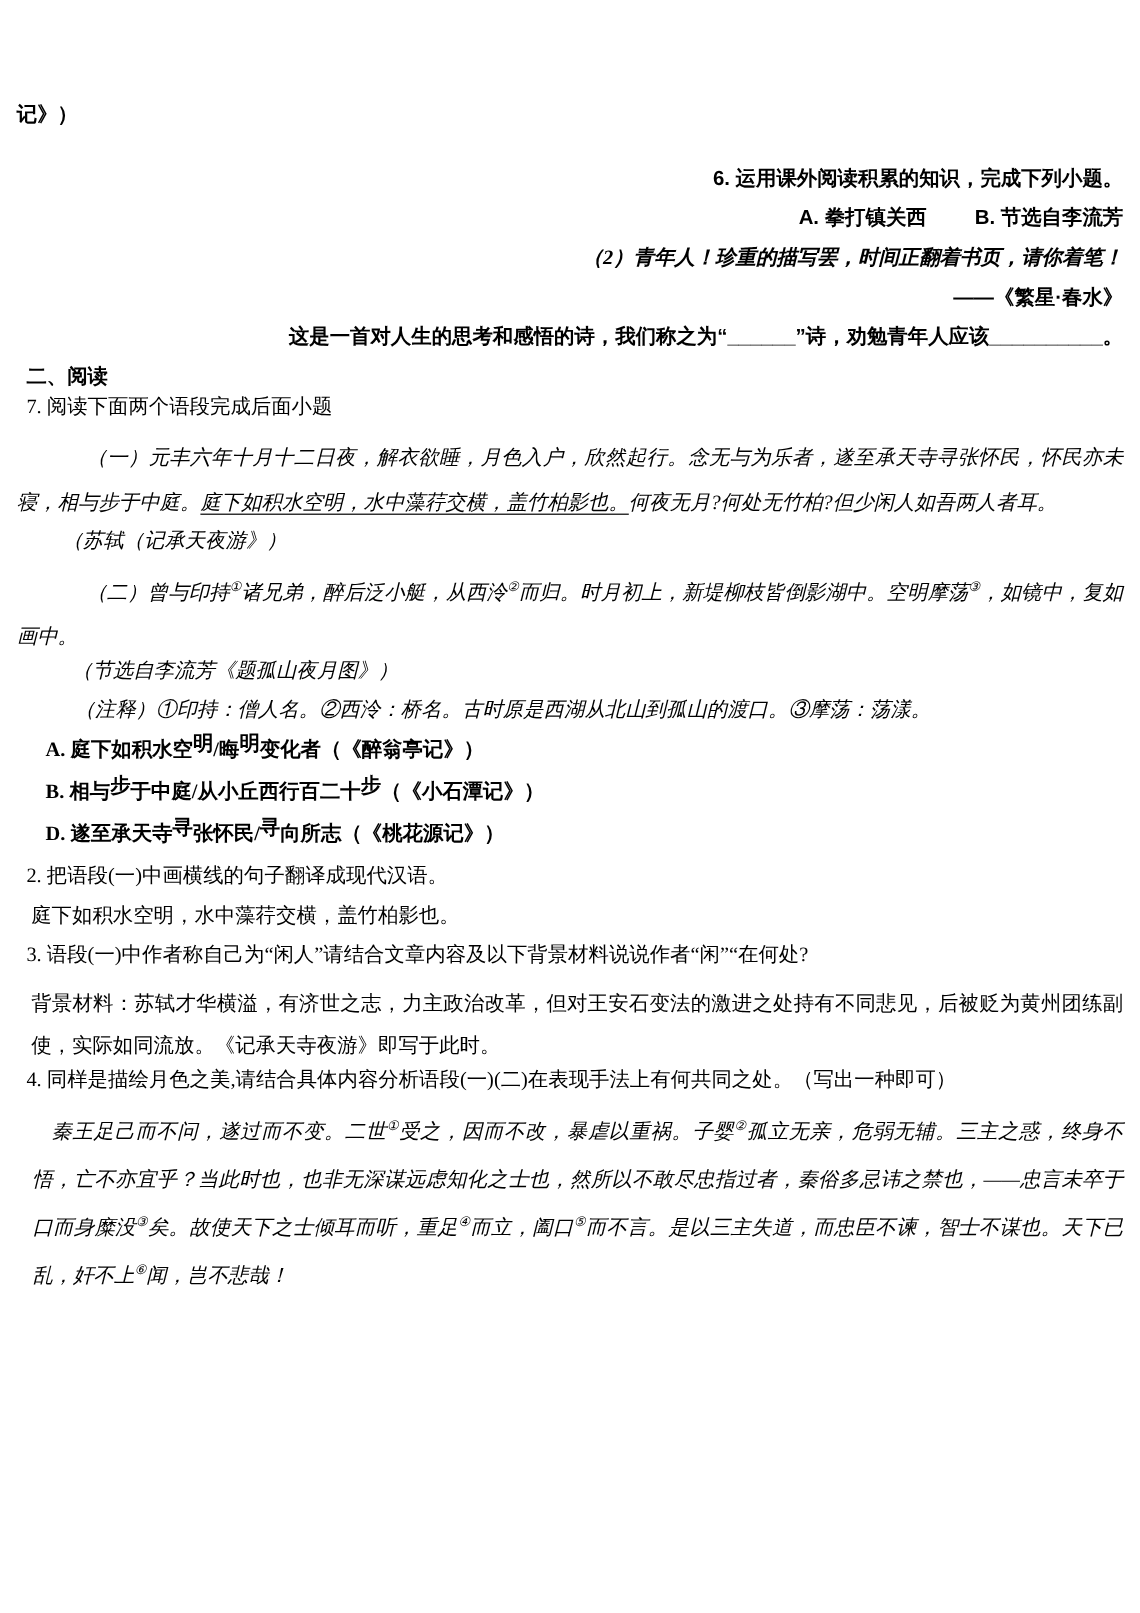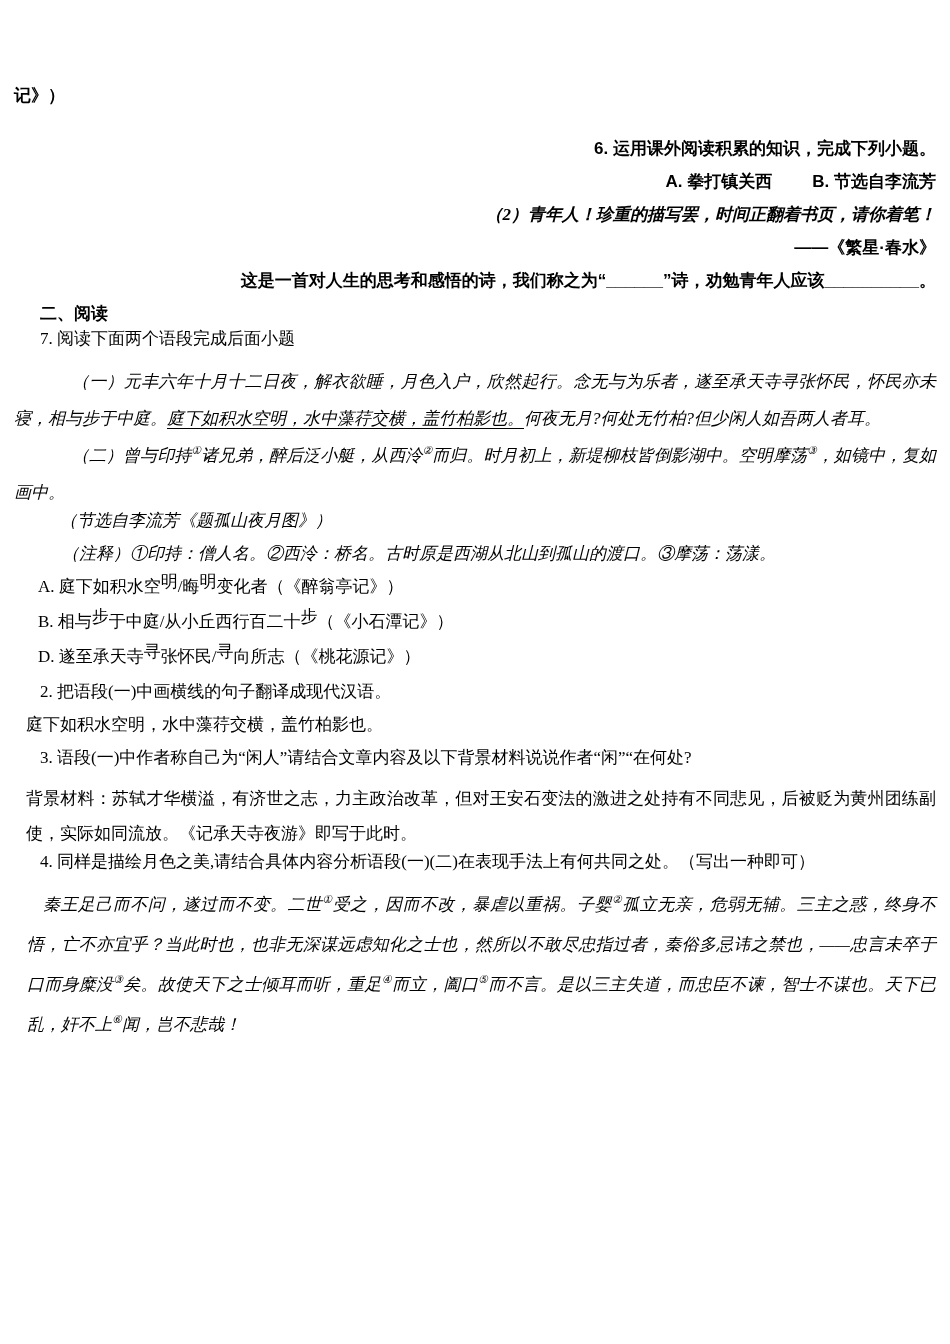--- a/index.html
+++ b/index.html
@@ -18,30 +18,30 @@
   }
   p { margin: 0 0 13px 0; line-height: 20px; }
 
   
   .hei-b { font-family: "Liberation Sans", sans-serif; font-weight: bold; }
   .kai   { font-family: "Liberation Serif", serif; font-style: italic; }
   .kai-b { font-family: "Liberation Serif", serif; font-style: italic; font-weight: bold; }
   .song  { font-family: "Liberation Serif", serif; }
 
   
-  .q        { margin-left: 26px; }
+  .q        { margin-left: 8px; }
   .q6       { margin-left: 20px; text-align: right; }
   .frag     { margin-bottom: 33px; }
   .section  { margin-bottom: 5px; }
   .stem7    { margin-bottom: 14px; }
   .passage  { margin: 0 0 0 0; line-height: 37px; text-indent: 58px; text-align: justify; margin-bottom: 0; }
   .attrib   { margin: 0 0 14px 38px; line-height: 20px; padding-top: 4px; }
   .attrib2  { margin: 0 0 13px 46px; line-height: 20px; }
   .notes    { margin: 0 0 13px 48px; line-height: 20px; }
-  .optline  { margin-left: 24px; margin-bottom: 15px; }
+  .optline  { margin-left: 24px; margin-bottom: 15px; font-weight: bold; }
   .small-ind{ margin-left: 12px; }
   .bgmat    { margin-left: 12px; line-height: 35px; text-align: justify; margin-bottom: 1px; }
   .stem8    { margin-bottom: 16px; }
   .passage8 { margin: 0 0 0 13px; line-height: 40px; text-indent: 16px; text-align: justify; }
   .opt-b    { margin-left: 40px; }
 
   
   .u   { text-decoration: underline; text-underline-offset: 4px; }
   .em  { position: relative; top: -5px; }
   .sup { font-size: 11px; vertical-align: super; line-height: 0; }
@@ -61,20 +61,21 @@
 
   <p class="q6 kai-b">（2）青年人！珍重的描写罢，时间正翻着书页，请你着笔！</p>
   <p class="q6 hei-b">——《繁星·春水》</p>
   <p class="q6 hei-b">这是一首对人生的思考和感悟的诗，我们称之为“______”诗，劝勉青年人应该__________。</p>
 
   <p class="q hei-b section">二、阅读</p>
 
   <p class="q song stem7">7. 阅读下面两个语段完成后面小题</p>
 
   <p class="passage kai"><span>（一）元丰六年十月十二日夜，解衣欲睡，月色入户，欣然起行。念无与为乐者，遂至承天寺寻张怀民，怀民亦未寝，相与步于中庭。</span><span class="u">庭下如积水空明，水中藻荇交横，盖竹柏影也。</span><span>何夜无月?何处无竹柏?但少闲人如吾两人者耳。</span></p>
+  <p class="attrib kai">（苏轼（记承天夜游》）</p>
 
   <p class="passage kai"><span>（二）曾与印持</span><span class="sup">①</span><span>诸兄弟，醉后泛小艇，从西泠</span><span class="sup">②</span><span>而归。时月初上，新堤柳枝皆倒影湖中。空明摩荡</span><span class="sup">③</span><span>，如镜中，复如画中。</span></p>
   <p class="attrib2 kai">（节选自李流芳《题孤山夜月图》）</p>
 
   <p class="notes kai">（注释）①印持：僧人名。②西泠：桥名。古时原是西湖从北山到孤山的渡口。③摩荡：荡漾。</p>
 
   <p class="optline song"><span>A. 庭下如积水空</span><span class="em">明</span><span>/晦</span><span class="em">明</span><span>变化者（《醉翁亭记》）</span></p>
   <p class="optline song"><span>B. 相与</span><span class="em">步</span><span>于中庭/从小丘西行百二十</span><span class="em">步</span><span>（《小石潭记》）</span></p>
   <p class="optline song"><span>D. 遂至承天寺</span><span class="em">寻</span><span>张怀民/</span><span class="em">寻</span><span>向所志（《桃花源记》）</span></p>
 

